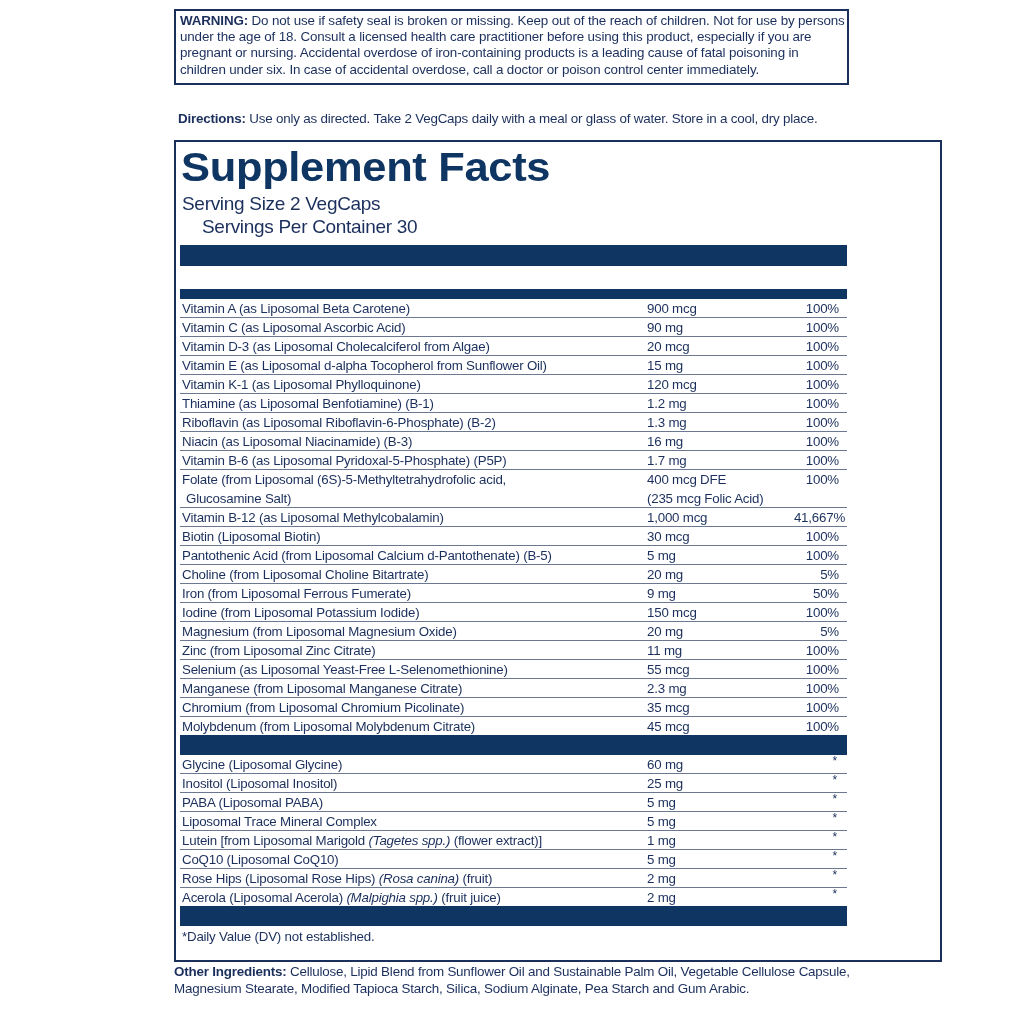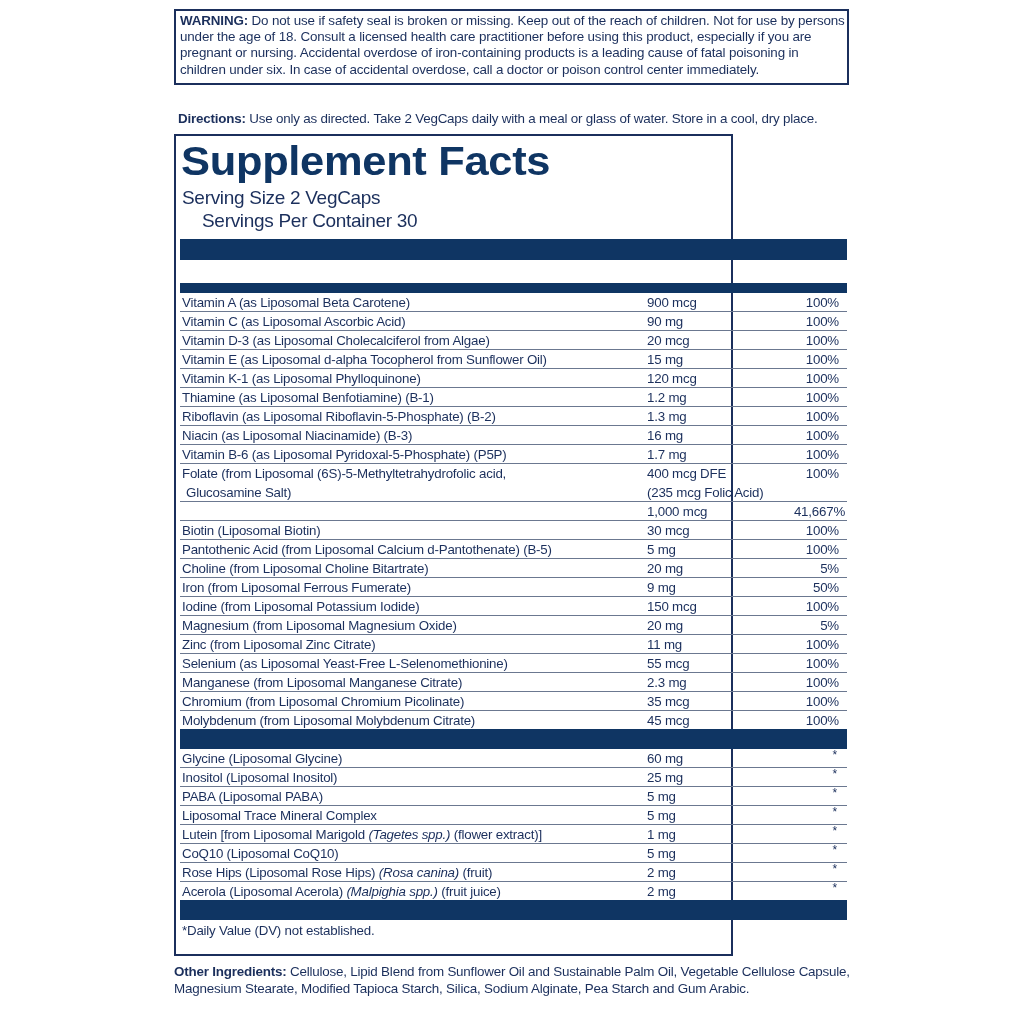--- a/index.html
+++ b/index.html
@@ -4,21 +4,21 @@
 <style>
   html, body { margin:0; padding:0; background:#ffffff; }
   body { width:1024px; height:1024px; position:relative; overflow:hidden;
          font-family:"Liberation Sans", sans-serif; color:#1b2f5c; }
   .warning-box { position:absolute; left:174px; top:9px; width:675px; height:76px;
                  border:2px solid #1b2f5c; padding:2px 0 0 4px; box-sizing:border-box;
                  font-size:13.4px; line-height:16.2px; letter-spacing:-0.15px; }
   .warning-box b, .directions b, .other b { font-weight:bold; }
   .directions { position:absolute; left:178px; top:111px; width:680px; font-size:13.4px;
                 line-height:16px; letter-spacing:-0.2px; white-space:nowrap; }
-  .facts { position:absolute; left:174px; top:134px; width:559px; height:822px;
+  .facts { position:absolute; left:174px; top:140px; width:768px; height:822px;
            border:2px solid #1b2f5c; box-sizing:border-box; }
   .title { position:absolute; left:5px; top:0px; font-size:41px; font-weight:bold;
            letter-spacing:-0.3px; color:#0f3563; line-height:50px; transform:scaleX(1.06);
            transform-origin:left; }
   .serving { position:absolute; left:6px; font-size:19px; line-height:22px; letter-spacing:-0.3px; }
   .serving.s1 { top:51px; }
   .serving.s2 { top:74px;margin-left:20px; }
   .bar { position:absolute; left:4px; width:667px; background:#0f3563; }
   .bar.thick { top:103px; height:21px; }
   .amount-hdr { position:absolute; left:5px; top:126px; width:660px; height:20px;
@@ -81,21 +81,21 @@
         <span class="name">Vitamin K-1 (as Liposomal Phylloquinone)</span>
         <span class="amt">120 mcg</span>
         <span class="dv">100%</span>
       </div>
     <div class="row">
         <span class="name">Thiamine (as Liposomal Benfotiamine) (B-1)</span>
         <span class="amt">1.2 mg</span>
         <span class="dv">100%</span>
       </div>
     <div class="row">
-        <span class="name">Riboflavin (as Liposomal Riboflavin-5-Phosphate) (B-2)</span>
+        <span class="name">Riboflavin (as Liposomal Riboflavin-6-Phosphate) (B-2)</span>
         <span class="amt">1.3 mg</span>
         <span class="dv">100%</span>
       </div>
     <div class="row">
         <span class="name">Niacin (as Liposomal Niacinamide) (B-3)</span>
         <span class="amt">16 mg</span>
         <span class="dv">100%</span>
       </div>
     <div class="row">
         <span class="name">Vitamin B-6 (as Liposomal Pyridoxal-5-Phosphate) (P5P)</span>
@@ -107,20 +107,21 @@
           <span class="line2">Folate (from Liposomal (6S)-5-Methyltetrahydrofolic acid,</span>
           <span class="line2" style="padding-left:4px">  Glucosamine Salt)</span>
         </span>
       <span class="amt">
           <span class="line2">400 mcg DFE</span>
           <span class="line2">(235 mcg Folic Acid)</span>
         </span>
       <span class="dv">100%</span>
     </div>
     <div class="row">
+        <span class="name">Vitamin B-12 (as Liposomal Methylcobalamin)</span>
         <span class="amt">1,000 mcg</span>
         <span class="dv" style="right:2px">41,667%</span>
       </div>
     <div class="row">
         <span class="name">Biotin (Liposomal Biotin)</span>
         <span class="amt">30 mcg</span>
         <span class="dv">100%</span>
       </div>
     <div class="row">
         <span class="name">Pantothenic Acid (from Liposomal Calcium d-Pantothenate) (B-5)</span>

